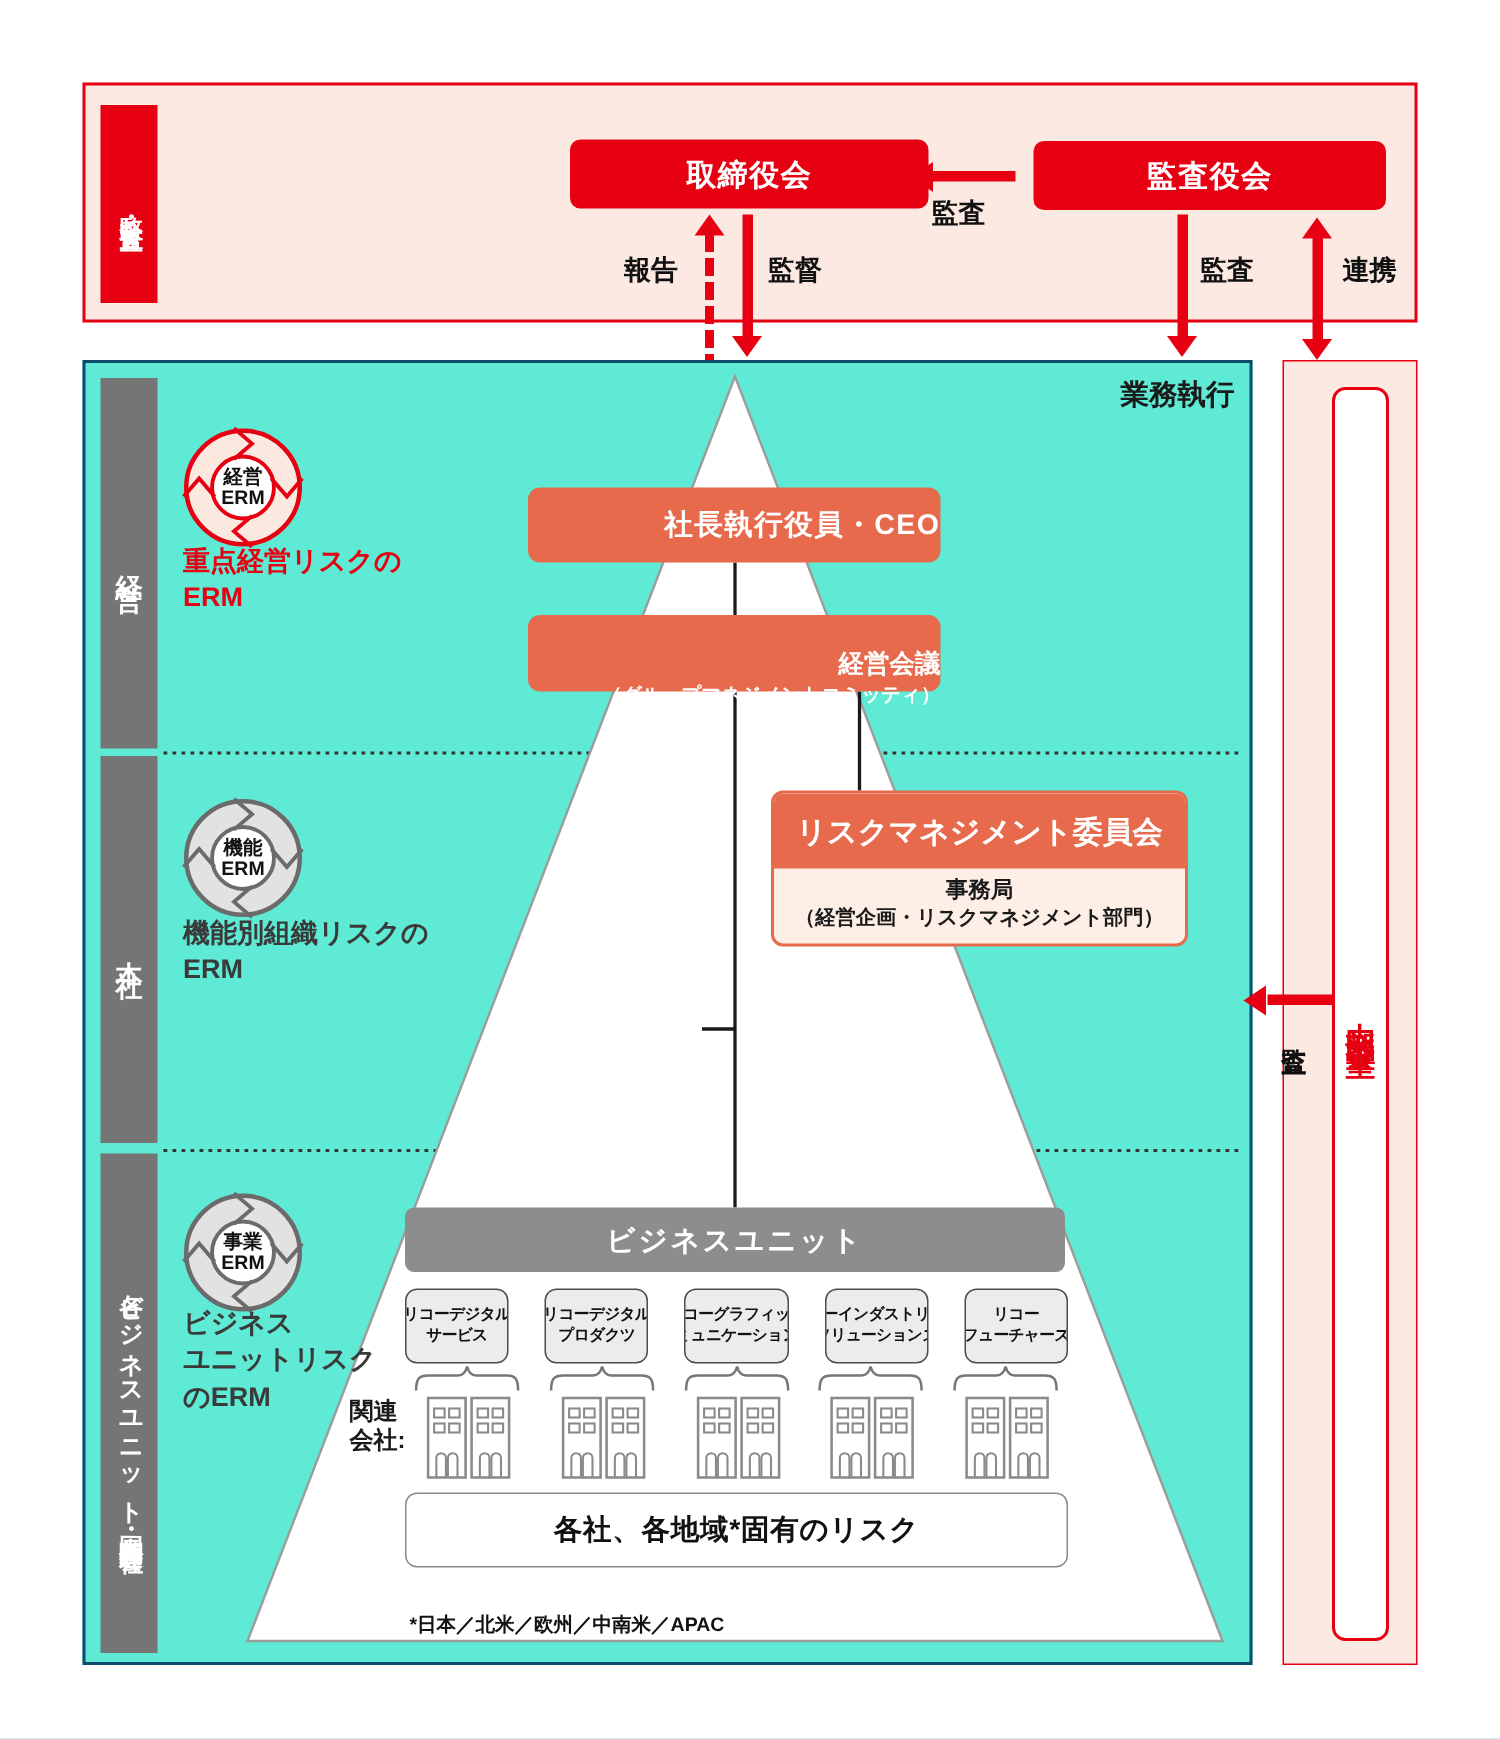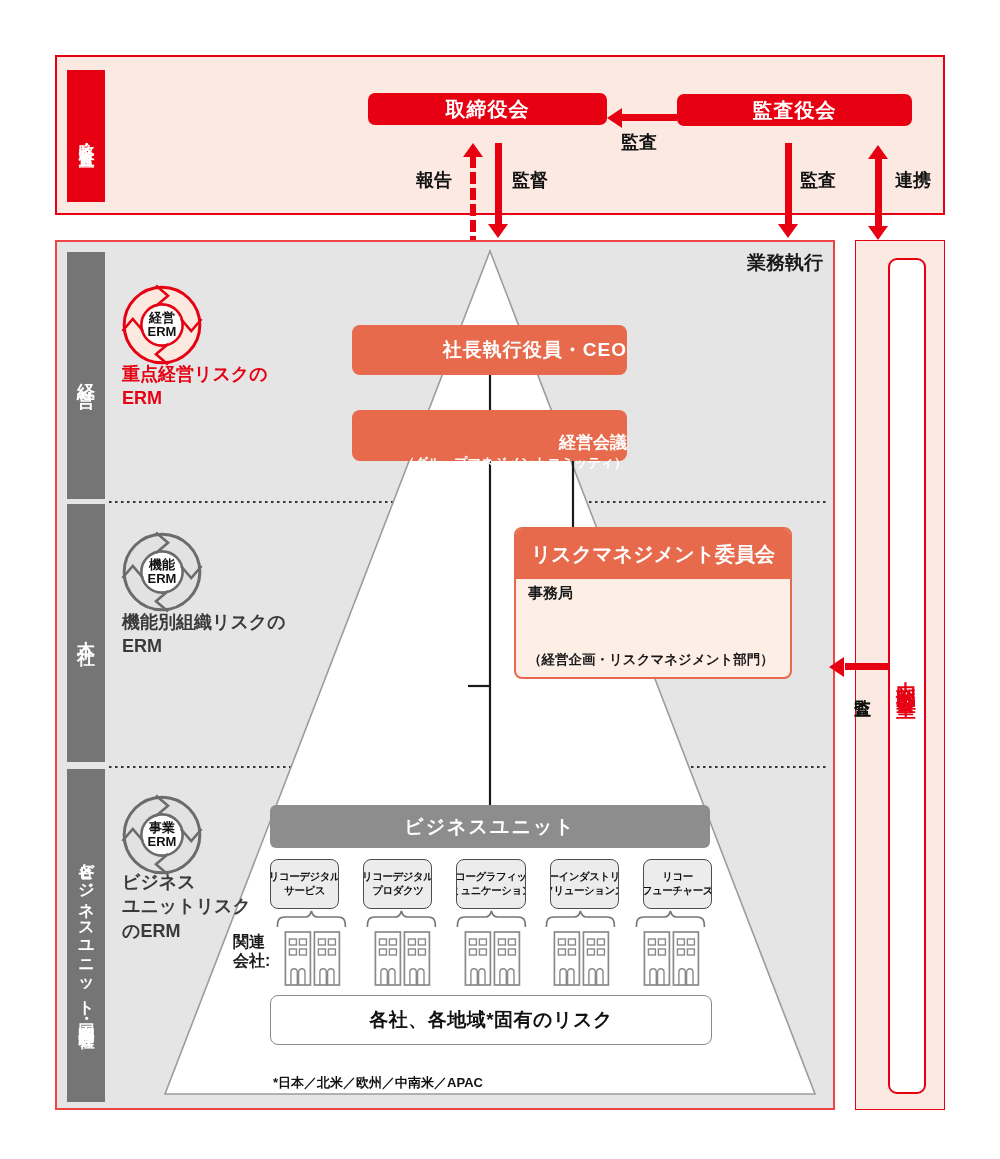--- a/index.html
+++ b/index.html
@@ -7,44 +7,44 @@
   .stage { position:relative; width:1000px; height:1159px; background:#fff; overflow:hidden; }
 
   
   .top-band { position:absolute; left:55px; top:55px; width:890px; height:160px;
               background:#fceae2; border:2px solid #e60012; }
   .side-redbar { position:absolute; left:10px; top:13px; width:38px; height:132px;
                  background:#e60012; display:flex; align-items:center; justify-content:center; }
   .vtext { writing-mode:vertical-rl; text-orientation:upright; }
   .side-redbar span { color:#fff; font-weight:bold; font-size:16px; letter-spacing:2px; }
 
-  .redbox { position:absolute; height:32px; background:#e60012; border-radius:7px;
+  .redbox { position:absolute; height:46px; background:#e60012; border-radius:7px;
             display:flex; align-items:center; justify-content:center;
-            color:#fff; font-weight:bold; font-size:20px; letter-spacing:1px; }
+            color:#fff; font-weight:bold; font-size:20px; letter-spacing:1px;margin-left:12px; }
   .box-board { left:368px; top:93px; width:239px; }
   .box-auditboard { left:677px; top:94px; width:235px; }
 
   
   .shaft-v { position:absolute; width:7px; background:#e60012; }
   .shaft-h { position:absolute; height:7px; background:#e60012; }
   .shaft-dash { position:absolute; width:0; border-left:6px dashed #e60012; }
   .head-up { position:absolute; width:0; height:0;
              border-left:10px solid transparent; border-right:10px solid transparent;
              border-bottom:14px solid #e60012; }
   .head-down { position:absolute; width:0; height:0;
                border-left:10px solid transparent; border-right:10px solid transparent;
                border-top:14px solid #e60012; }
   .head-left { position:absolute; width:0; height:0;
                border-top:10px solid transparent; border-bottom:10px solid transparent;
                border-right:15px solid #e60012; }
   .arrow-label { position:absolute; font-size:18px; font-weight:600; color:#111; white-space:nowrap; }
 
   
   .main-panel { position:absolute; left:55px; top:240px; width:780px; height:870px;
-                background:#e5e5e5; border:2px solid #ef4444; }
+                background:#5eead4; border:2px solid #0c4a6e; }
   .corner-label { position:absolute; right:10px; top:8px; font-size:19px; font-weight:600; color:#1a1a1a; }
   .pyr { position:absolute; left:0; top:0; }
 
   .gray-bar { position:absolute; left:10px; width:38px; background:#757575;
               display:flex; align-items:center; justify-content:center; }
   .gray-bar span { color:#fff; font-weight:bold; }
   .bar-1 { top:10px; height:247px; } .bar-2 { top:262px; height:258px; } .bar-3 { top:527px; height:333px; }
   .bar-1 span, .bar-2 span { font-size:18px; letter-spacing:7px; }
   .bar-3 span { font-size:16px; letter-spacing:1.5px; }
 
@@ -58,23 +58,23 @@
   .obox { position:absolute; background:#e66a4b; border-radius:8px; color:#fff; font-weight:bold;
           display:flex; flex-direction:column; align-items:flex-end; justify-content:center; text-align:center; }
   .box-ceo { left:295px; top:83px; width:275px; height:50px; font-size:19px; letter-spacing:1px; }
   .box-meeting { left:295px; top:168px; width:275px; height:51px; }
   .box-meeting .l1 { font-size:17px;margin-top:32px; } .box-meeting .l2 { font-size:13px; }
 
   .committee { position:absolute; left:457px; top:285px; width:278px; border:2px solid #e66a4b;
                border-radius:8px; overflow:hidden; background:#fdeee6; }
   .committee .hdr { background:#e66a4b; color:#fff; font-weight:bold; font-size:20px;
                     height:50px; display:flex; align-items:center; justify-content:center; }
-  .committee .body { padding:5px 12px 8px; text-align:left; color:#1a1a1a; }
+  .committee .body { padding:5px 12px 8px; text-align:center; color:#1a1a1a; }
   .committee .body .l1 { font-size:15px; font-weight:600; }
-  .committee .body .l2 { font-size:13.5px; font-weight:600;margin-top:48px; }
+  .committee .body .l2 { font-size:13.5px; font-weight:600; }
 
   .gbox { position:absolute; background:#8d8d8d; color:#fff; font-weight:bold; border-radius:8px;
           display:flex; align-items:center; justify-content:center; }
   .box-hq { left:215px; top:422px; width:196px; height:44px; font-size:18px; letter-spacing:1px; }
   .box-buhdr { left:213px; top:563px; width:440px; height:43px; font-size:19px; letter-spacing:2px; border-radius:6px; }
 
   .bu-row { position:absolute; left:213px; top:617px; width:442px; display:flex; gap:24px; }
   .bu-box { flex:1; height:50px; background:#ececec; border:1.5px solid #4d4d4d; border-radius:8px;
             display:flex; flex-direction:column; align-items:center; justify-content:center;
             font-size:10.5px; font-weight:600; letter-spacing:-0.5px; line-height:1.3;

